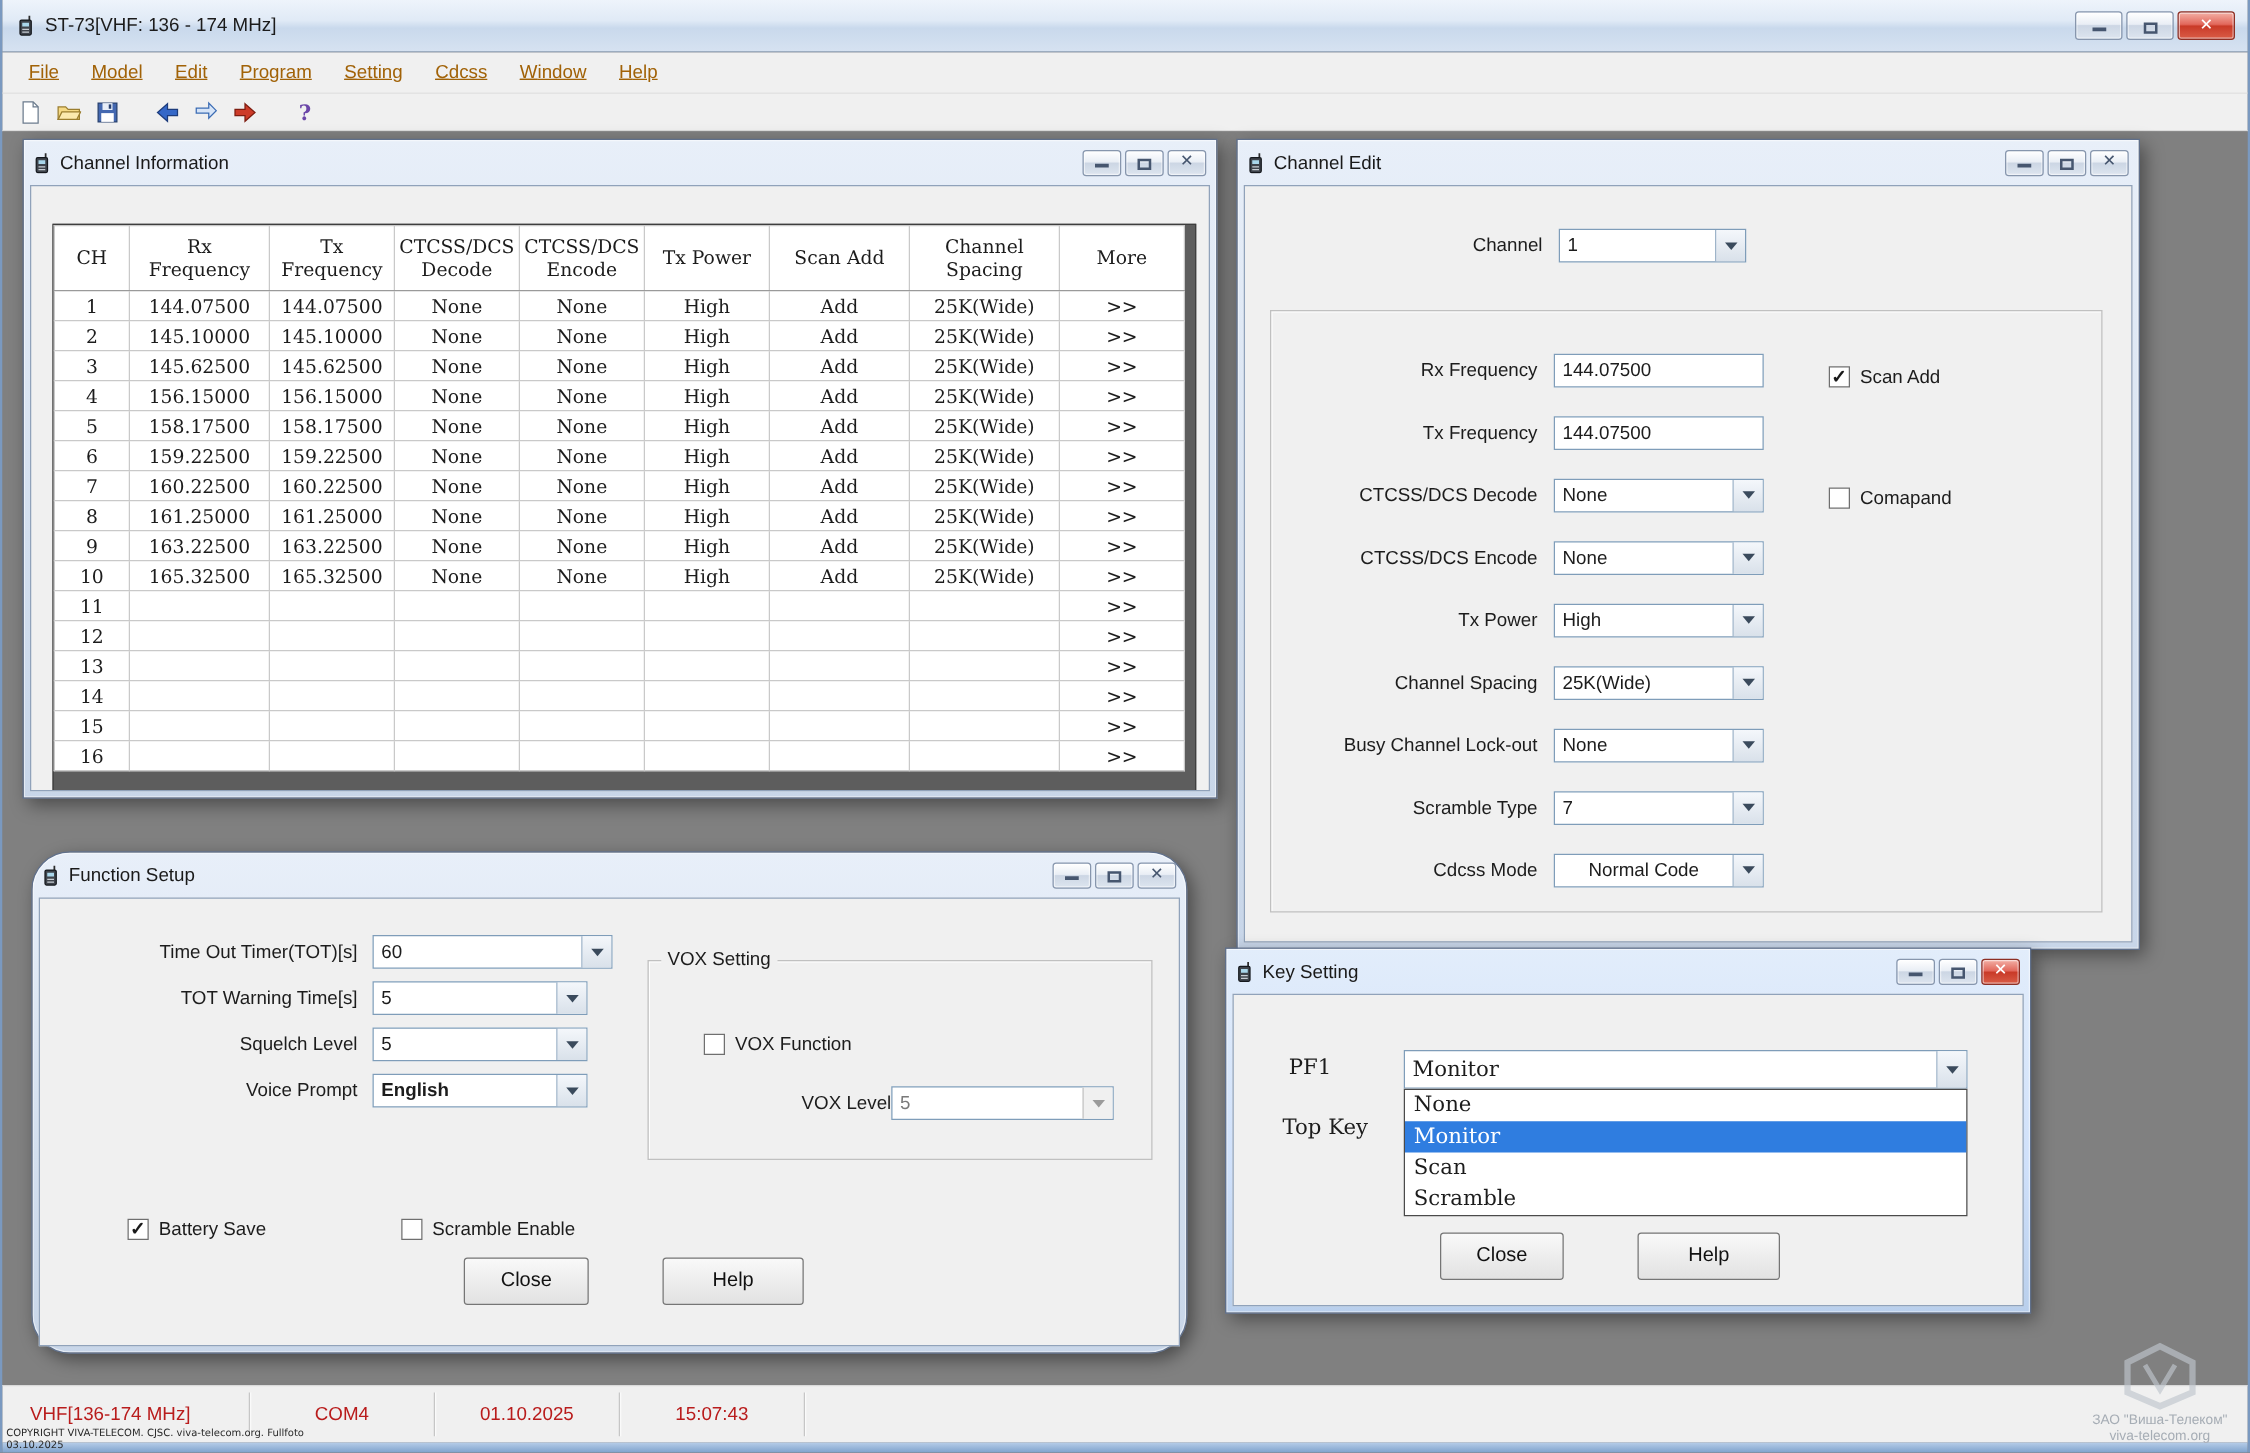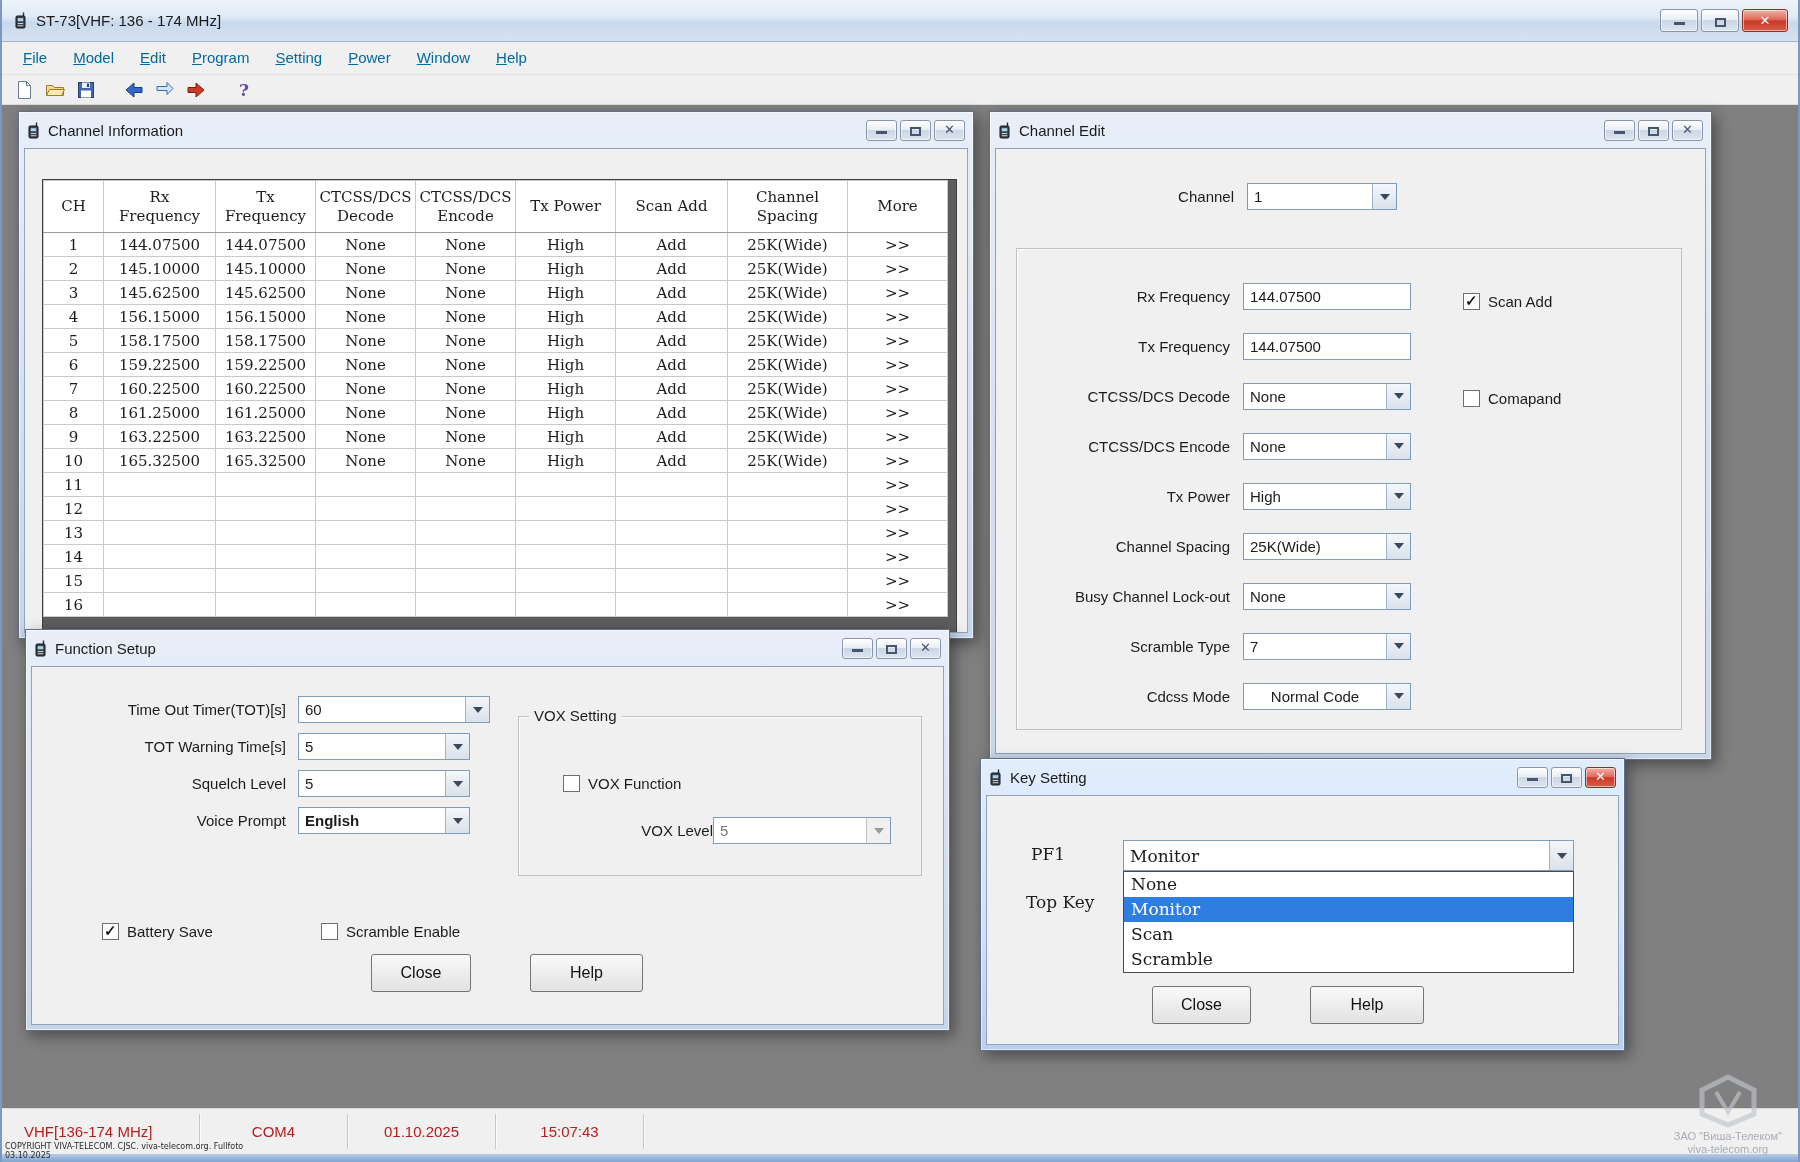--- a/index.html
+++ b/index.html
@@ -5,21 +5,21 @@
 *{margin:0;padding:0;box-sizing:border-box;}
 html,body{width:1800px;height:1162px;overflow:hidden;}
 body{font-family:"Liberation Sans",sans-serif;font-size:15px;color:#1c1c1c;background:#808080;}
 .app{position:absolute;inset:0;display:flex;flex-direction:column;border-left:2px solid #7a99c0;border-right:2px solid #7a99c0;}
 
 
 .main-titlebar{height:42px;flex:0 0 42px;display:flex;align-items:center;gap:9px;padding:0 10px 0 12px;
   background:linear-gradient(#eef4fb,#e0eaf6 40%,#c9d9ec 55%,#d6e2f1);border-bottom:1px solid #9fb2ca;}
 .main-title-text{font-size:15px;color:#1b1b1b;}
 .menubar{height:33px;flex:0 0 33px;background:#f0f0f0;display:flex;align-items:stretch;padding-left:8px;border-bottom:1px solid #e2e2e2;}
-.menu-item{display:inline-block;padding:7px 13px 0;font-size:15px;color:#0369a1;cursor:default;}
+.menu-item{display:inline-block;padding:7px 13px 0;font-size:15px;color:#a16207;cursor:default;text-decoration:underline;}
 .menu-item::first-letter{text-decoration:underline;}
 .toolbar{height:30px;flex:0 0 30px;background:#f0f0f0;display:flex;align-items:center;padding-left:8px;gap:4px;border-bottom:1px solid #dcdcdc;}
 .tb-btn{width:27px;height:25px;display:flex;align-items:center;justify-content:center;border-radius:3px;}
 .tb-gap{width:13px;height:1px;}
 .mdi{flex:1;position:relative;background:#808080;}
 .statusbar{flex:0 0 46px;background:#f0f0f0;border-top:1px solid #dadada;display:flex;align-items:stretch;font-size:15px;color:#b91c1c;}
 .sseg{display:flex;align-items:center;}
 .sseg.first{padding-left:22px;}
 .sseg.mid{justify-content:center;}
 .ssep{width:1px;margin:5px 0;background:#c6c6c6;box-shadow:1px 0 0 #fafafa;}
@@ -77,21 +77,21 @@
 #win-channel-edit{left:987px;top:6px;width:723px;height:649px;}
 .ce-chrow{position:absolute;left:20px;top:34px;width:381px;display:flex;align-items:center;}
 .ce-chlbl{flex:1;text-align:right;padding-right:13px;}
 #ce-group{left:20px;top:99px;width:666px;height:482px;}
 #ce-fields{position:absolute;left:0;top:22px;right:0;}
 .ce-row{display:flex;align-items:center;height:50px;}
 .ce-lbl{width:226px;text-align:right;padding-right:13px;}
 #ce-checks{position:absolute;left:446px;top:44px;display:flex;flex-direction:column;gap:80px;}
 
 
-#win-function-setup{left:23px;top:524px;width:925px;height:402px;}
+#win-function-setup{left:23px;top:576px;width:925px;height:402px;border-radius:31px;}
 #fs-fields{position:absolute;left:10px;top:24px;}
 .fs-row{display:flex;align-items:center;height:37px;}
 .fs-lbl{width:256px;text-align:right;padding-right:12px;}
 #vox-group{left:486px;top:49px;width:404px;height:160px;}
 #vox-check{position:absolute;left:44px;top:58px;}
 #vox-level-row{position:absolute;left:14px;top:100px;display:flex;align-items:center;}
 #vox-level-lbl{width:180px;text-align:right;}
 #fs-checks{position:absolute;left:70px;top:256px;display:flex;gap:108px;}
 #fs-close{position:absolute;left:339px;top:287px;width:100px;}
 #fs-help{position:absolute;left:498px;top:287px;width:113px;}
@@ -141,21 +141,21 @@
         </span>
     </span>
   </div>
 
   <div class="menubar" id="menubar">
       <span class="menu-item">File</span>
       <span class="menu-item">Model</span>
       <span class="menu-item">Edit</span>
       <span class="menu-item">Program</span>
       <span class="menu-item">Setting</span>
-      <span class="menu-item">Power</span>
+      <span class="menu-item">Cdcss</span>
       <span class="menu-item">Window</span>
       <span class="menu-item">Help</span>
     </div>
   <div class="toolbar" id="toolbar">
       <span class="tb-btn">
         <svg viewBox="0 0 20 20" width="20" height="20">
           <path d="M4.5 1.5h8l4 4v13h-12z" fill="#ffffff" stroke="#6b7b8d"></path>
           <path d="M12.5 1.5v4h4" fill="none" stroke="#6b7b8d"></path>
         </svg>
       </span>

